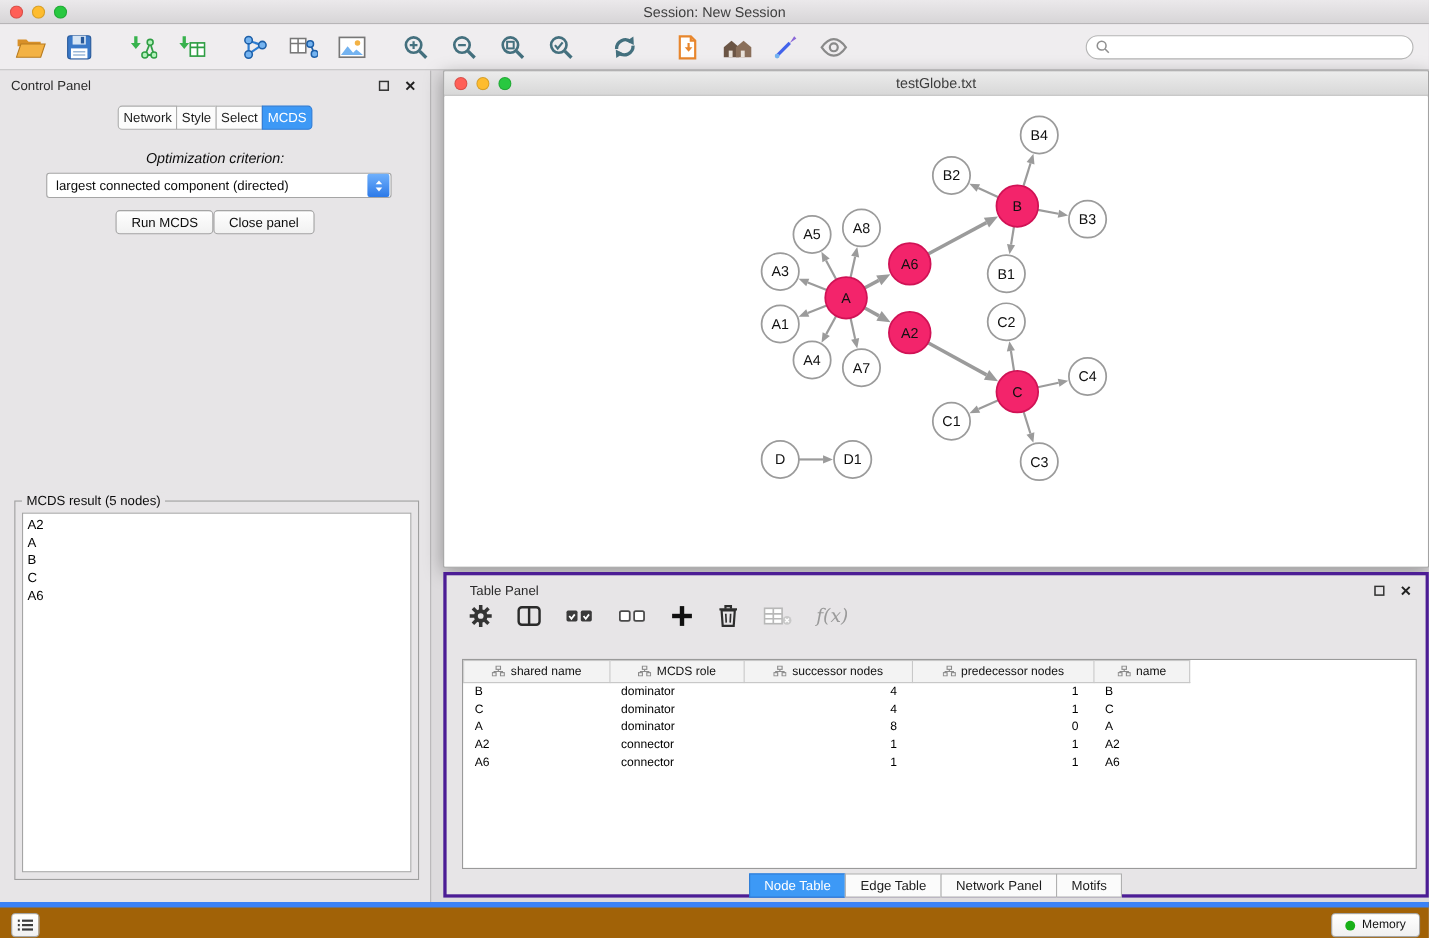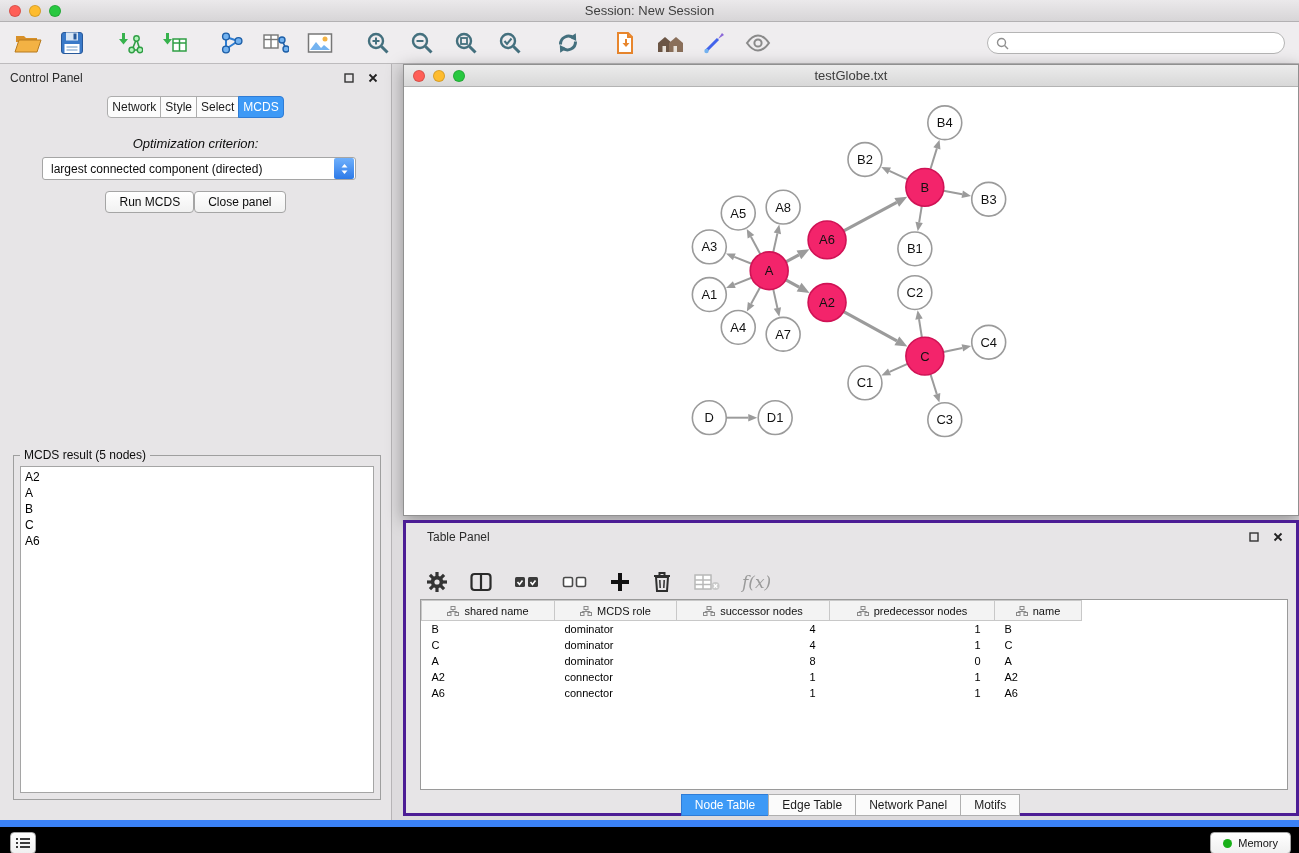--- a/index.html
+++ b/index.html
@@ -80,38 +80,38 @@
   .nw-title { flex:1; text-align:center; font-size:13px; color:#3c3c3c; }
   .nw-content { position:absolute; top:23px; left:0; right:0; bottom:0; background:#fff; }
   .graph-svg { width:100%; height:100%; display:block; }
   .graph-svg text { font-family:"Liberation Sans", sans-serif; font-size:13px; fill:#111; }
 
   
   .table-panel {
     position:absolute; left:403px; top:520px; right:0; height:296px;
     background:#e7e5e7; border:3px solid #4c1d95;padding-left:11px;
   }
-  .tp-toolbar { position:absolute; top:36px; left:0; right:0; height:46px; display:flex; align-items:center; gap:22px; padding-left:20px; }
+  .tp-toolbar { position:absolute; top:14px; left:0; right:0; height:46px; display:flex; align-items:center; gap:22px; padding-left:20px; }
   .tp-btn { background:none; border:none; padding:0; display:flex; align-items:center; }
   .fx-label { font-family:"DejaVu Serif", serif; font-style:italic; font-size:17px; color:#9a9a9a; }
 
   .table-wrap { position:absolute; left:14px; right:8px; top:76px; height:191px; background:#fff; border:1px solid #9a9a9a; overflow:hidden; }
   table.node-table { border-collapse:collapse; font-size:11px; table-layout:fixed; }
   .node-table th { font-weight:normal; background:#f3f3f3; border:1px solid #c8c8c8; height:20px; padding:0 6px; text-align:center; color:#111; white-space:nowrap; }
   .node-table th svg { vertical-align:-1px; margin-right:5px; }
   .node-table td { height:16px; padding:0 0 0 10px; color:#000; white-space:nowrap; }
   .node-table td.num { text-align:right; padding:0 14px 0 0; }
   .col-0 { width:133px; } .col-1 { width:122px; } .col-2 { width:153px; } .col-3 { width:165px; } .col-4 { width:87px; }
 
   .tp-tabs { position:absolute; left:0; right:0; top:271px; display:flex; justify-content:center; }
   .tp-tab { font-size:12px; padding:3px 13px; background:#fbfbfb; border:1px solid #b0b0b0; margin-left:-1px; color:#1c1c1c; }
   .tp-tab.active { background:#3d99f6; color:#fff; border-color:#2f7cd6; }
 
   
-  .status-bar { position:absolute; left:0; bottom:0; right:0; height:33px; background:#000000; border-top:7px solid #3b82f6; }
+  .status-bar { position:absolute; left:0; bottom:0; right:0; height:33px; background:#a16207; border-top:5px solid #3b82f6; }
   .sb-left-btn { position:absolute; left:10px; top:5px; width:26px; height:22px; background:linear-gradient(#fff,#f0f0f0); border:1px solid #a5a5a5; border-radius:4px; display:flex; align-items:center; justify-content:center; }
   .memory-btn { position:absolute; right:8px; top:5px; height:22px; padding:0 12px; background:linear-gradient(#fff,#f0f0f0); border:1px solid #a5a5a5; border-radius:4px; display:flex; align-items:center; gap:6px; font-size:11px; color:#111; }
   .memory-dot { width:9px; height:9px; border-radius:50%; background:#18b018; }
 </style>
 </head>
 <body>
 
 <div class="titlebar">
   <div class="lights">
     <div class="light red"></div>

